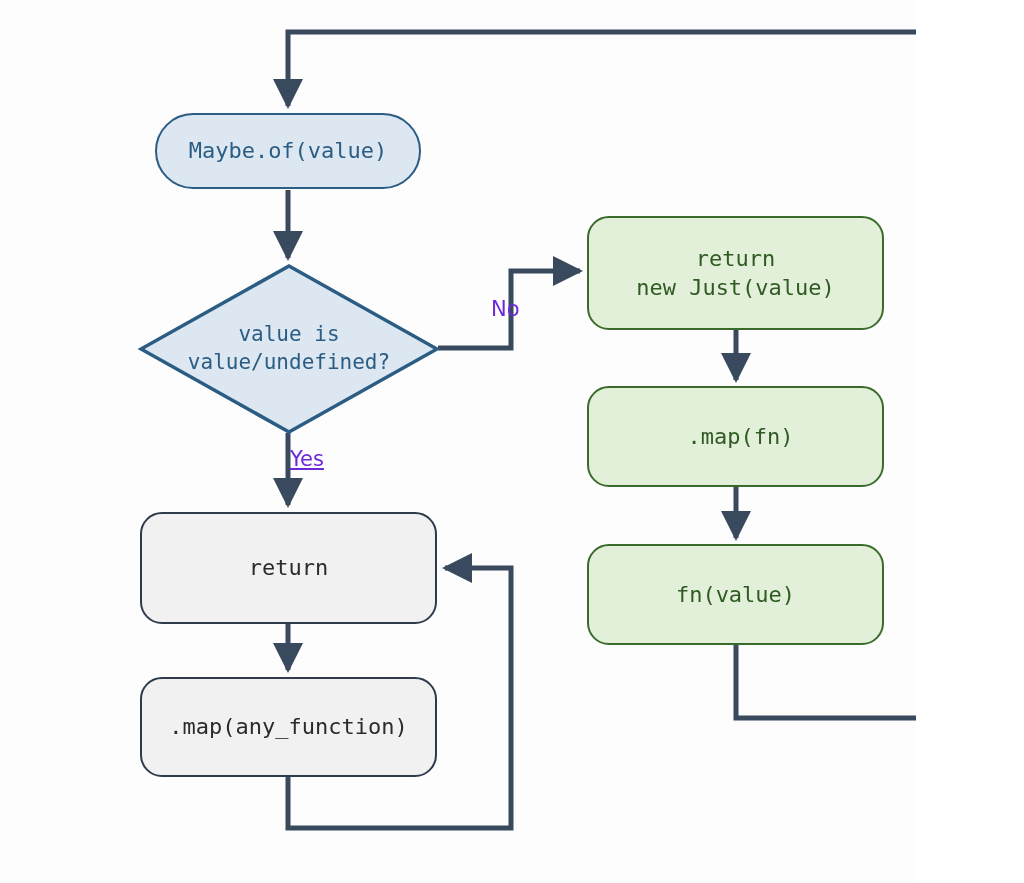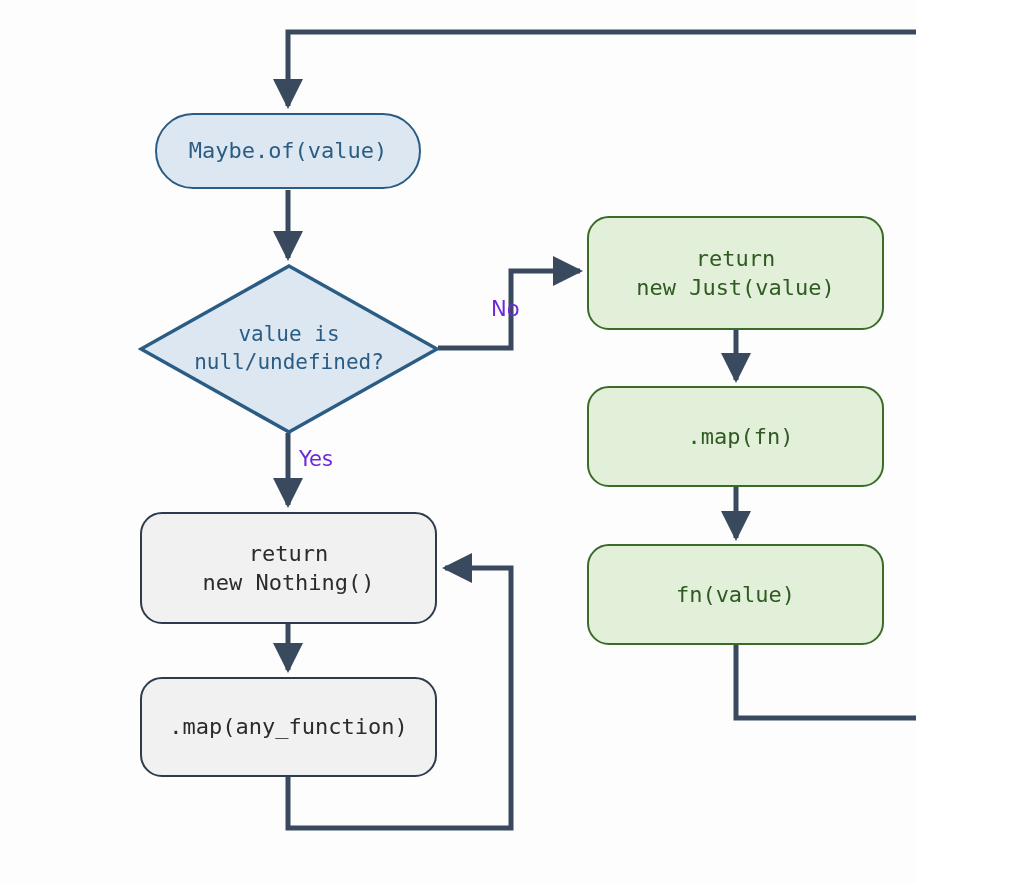--- a/index.html
+++ b/index.html
@@ -101,41 +101,40 @@
 
   <div class="node node-start" style="left:155px; top:113px; width:266px; height:76px;">
     <span>Maybe.of(value)</span>
   </div>
 
   <svg style="position:absolute; left:138px; top:263px; width:302px; height:172px; z-index:2;" viewBox="0 0 302 172" xmlns="http://www.w3.org/2000/svg">
     <polygon points="151,3 299,86 151,169 3,86" fill="#dce7f1" stroke="#2b5d84" stroke-width="3.5" stroke-linejoin="miter"></polygon>
   </svg>
   <div class="node node-decision-text" style="left:138px; top:263px; width:302px; height:172px; flex-direction:column;">
     <span>value is</span>
-    <span>null/undefined?</span>
+    <span>value/undefined?</span>
   </div>
 
   <div class="node node-process-green" style="left:587px; top:216px; width:297px; height:114px; flex-direction:column;">
     <span>return</span>
     <span>new Just(value)</span>
   </div>
 
   <div class="node node-process-green" style="left:587px; top:386px; width:297px; height:101px;padding-left:10px;">
     <span>.map(fn)</span>
   </div>
 
   <div class="node node-process-green" style="left:587px; top:544px; width:297px; height:101px;">
     <span>fn(value)</span>
   </div>
 
   <div class="node node-process-gray" style="left:140px; top:512px; width:297px; height:112px; flex-direction:column;">
     <span>return</span>
-    <span>new Nothing()</span>
   </div>
 
   <div class="node node-process-gray" style="left:140px; top:677px; width:297px; height:100px;">
     <span>.map(any_function)</span>
   </div>
 
   <div class="edge-label" style="left:491px; top:297px;">No</div>
-  <div class="edge-label" style="left:299px; top:447px;">Yes</div>
+  <div class="edge-label" style="left:290px; top:447px;text-decoration:underline;">Yes</div>
 
 </div>
 
 </body></html>

